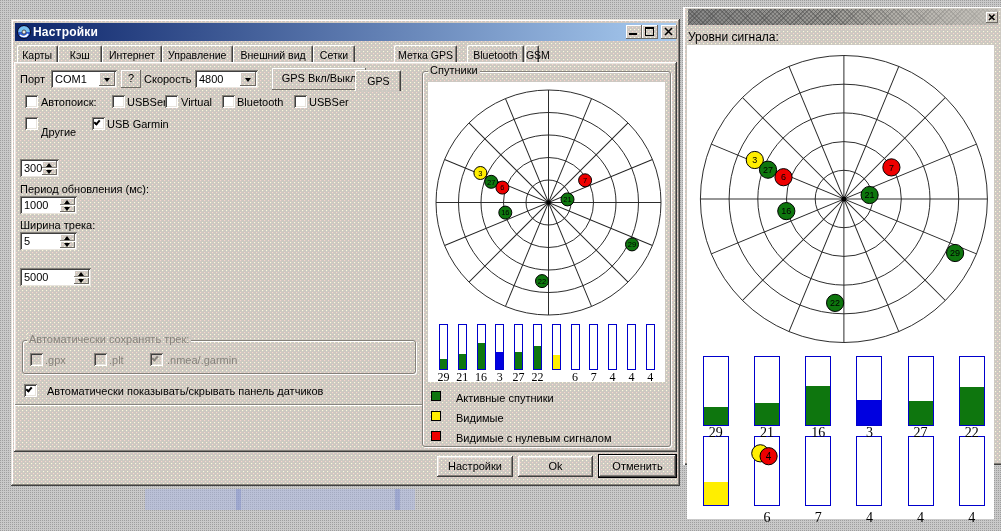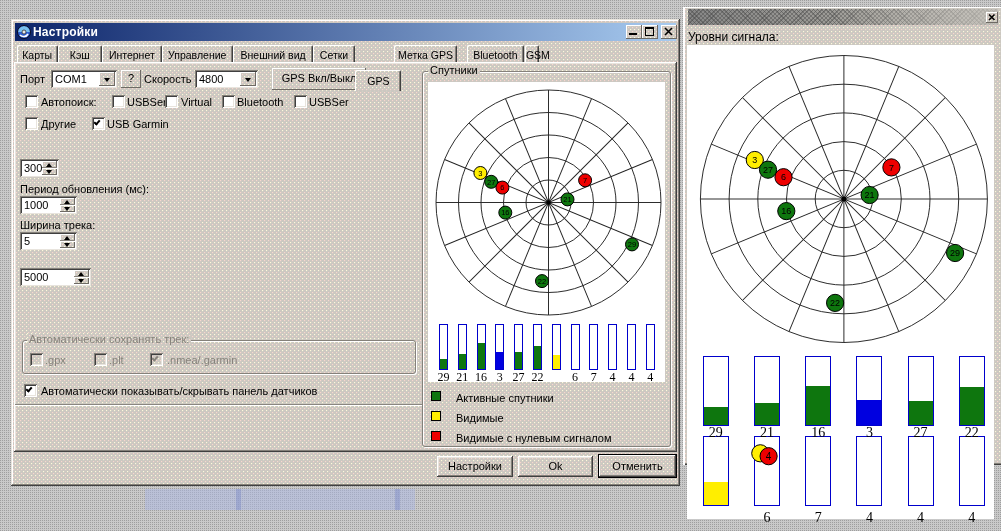--- a/index.html
+++ b/index.html
@@ -154,21 +154,21 @@
   <div class="cb" style="left:101px;top:76px"></div>
     <div class="lbl" style="left:116px;top:77px">USBSer</div>
   <div class="cb" style="left:154px;top:76px"></div>
     <div class="lbl" style="left:170px;top:77px">Virtual</div>
   <div class="cb" style="left:211px;top:76px"></div>
     <div class="lbl" style="left:226px;top:77px">Bluetooth</div>
   <div class="cb" style="left:283px;top:76px"></div>
     <div class="lbl" style="left:298px;top:77px">USBSer</div>
 
   <div class="cb" style="left:14px;top:98px"></div>
-    <div class="lbl" style="left:30px;top:99px">Другие</div>
+    <div class="lbl" style="left:30px;top:107px">Другие</div>
   <div class="cb" style="left:81px;top:98px">
       <div class="mark"></div>
     </div>
     <div class="lbl" style="left:96px;top:99px">USB Garmin</div>
 
   <div class="spin" style="left:9px;top:140px;width:39px">
       <div class="val">300</div>
     <div class="btns face raised2">
         <div class="arrow-up"></div>
         <div class="arrow-down" style="margin-top:1.5px"></div>
@@ -205,21 +205,21 @@
   <div class="cb dis" style="left:83px;top:334px"></div>
     <div class="lbl" style="left:98px;top:335px;color:#86827b">.plt</div>
   <div class="cb dis" style="left:139px;top:334px">
       <div class="mark" style="border-color:#86827b"></div>
     </div>
     <div class="lbl" style="left:156px;top:335px;color:#86827b">.nmea/.garmin</div>
 
   <div class="cb" style="left:13px;top:365px">
       <div class="mark"></div>
     </div>
-  <div class="lbl" style="left:30px;top:366px">Автоматически показывать/скрывать панель датчиков</div>
+  <div class="lbl" style="left:36px;top:366px">Автоматически показывать/скрывать панель датчиков</div>
   <div class="abs" style="left:4px;top:385px;width:408px;height:0;border-top:1px solid #8a867f;border-bottom:1px solid #fff"></div>
 
   <div class="gbox" style="left:410.6px;top:51.6px;width:249px;height:376px"></div>
   <div class="lbl face" style="left:417px;top:45px;padding:0 2px">Спутники</div>
   <div class="white" style="left:417px;top:63px;width:237px;height:300px"></div>
   <svg class="abs" style="left:417px;top:63px" width="237" height="300">
     <g transform="translate(120.5,120.5)" stroke="#222" stroke-width="0.95" fill="none">
       <circle r="22.5"></circle>
 <circle r="45"></circle>
 <circle r="67.5"></circle>

